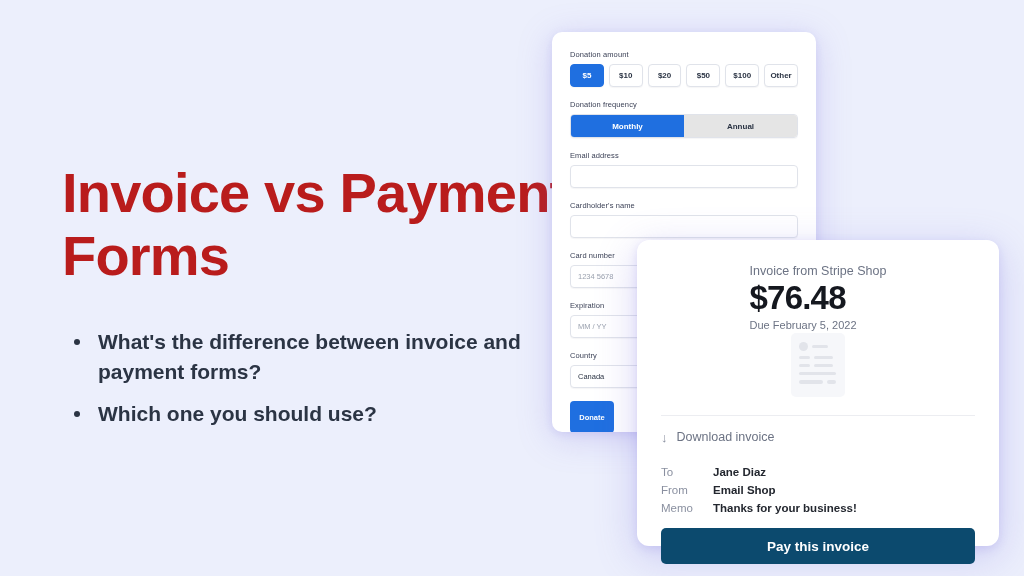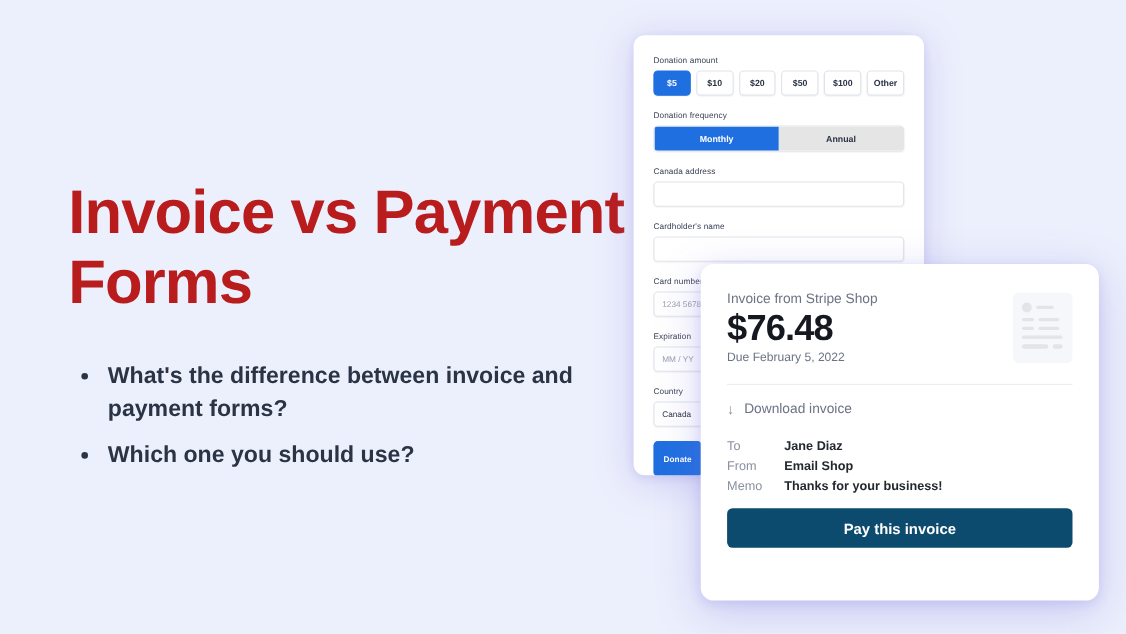--- a/index.html
+++ b/index.html
@@ -64,21 +64,21 @@
     top: 12px;
     width: 6px;
     height: 6px;
     border-radius: 50%;
     background: #2b3444;
   }
 
   
   .donation-card {
     position: absolute;
-    left: 576px;
+    left: 552px;
     top: 32px;
     width: 264px;
     height: 400px;
     background: #ffffff;
     border-radius: 10px;
     box-shadow: 0 6px 34px rgba(122, 112, 222, 0.26),
                 0 2px 8px rgba(122, 112, 222, 0.16);
     padding: 18px 18px 0 18px;
     overflow: hidden;
   }
@@ -182,21 +182,22 @@
     background: #ffffff;
     border-radius: 12px;
     box-shadow: 0 10px 40px rgba(122, 112, 222, 0.30),
                 0 3px 10px rgba(122, 112, 222, 0.18);
     padding: 24px 24px 0 24px;
   }
 
   .inv-head {
     display: flex;
     justify-content: space-between;
-    align-items: flex-start;
+    align-items: center;
+    flex-direction: column;
   }
 
   .inv-from {
     font-size: 12.5px;
     color: #6c7384;
     margin-bottom: 1px;
   }
 
   .inv-amount {
     font-size: 33px;
@@ -302,21 +303,21 @@
       <div class="amount-btn">$100</div>
       <div class="amount-btn">Other</div>
     </div>
 
     <div class="field-label">Donation frequency</div>
     <div class="freq-row">
       <div class="freq-btn selected">Monthly</div>
       <div class="freq-btn">Annual</div>
     </div>
 
-    <div class="field-label">Canada address</div>
+    <div class="field-label">Email address</div>
     <div class="text-input"></div>
 
     <div class="field-label">Cardholder's name</div>
     <div class="text-input"></div>
 
     <div class="field-label">Card number</div>
     <div class="text-input">1234 5678</div>
 
     <div class="field-label">Expiration</div>
     <div class="text-input">MM / YY</div>

